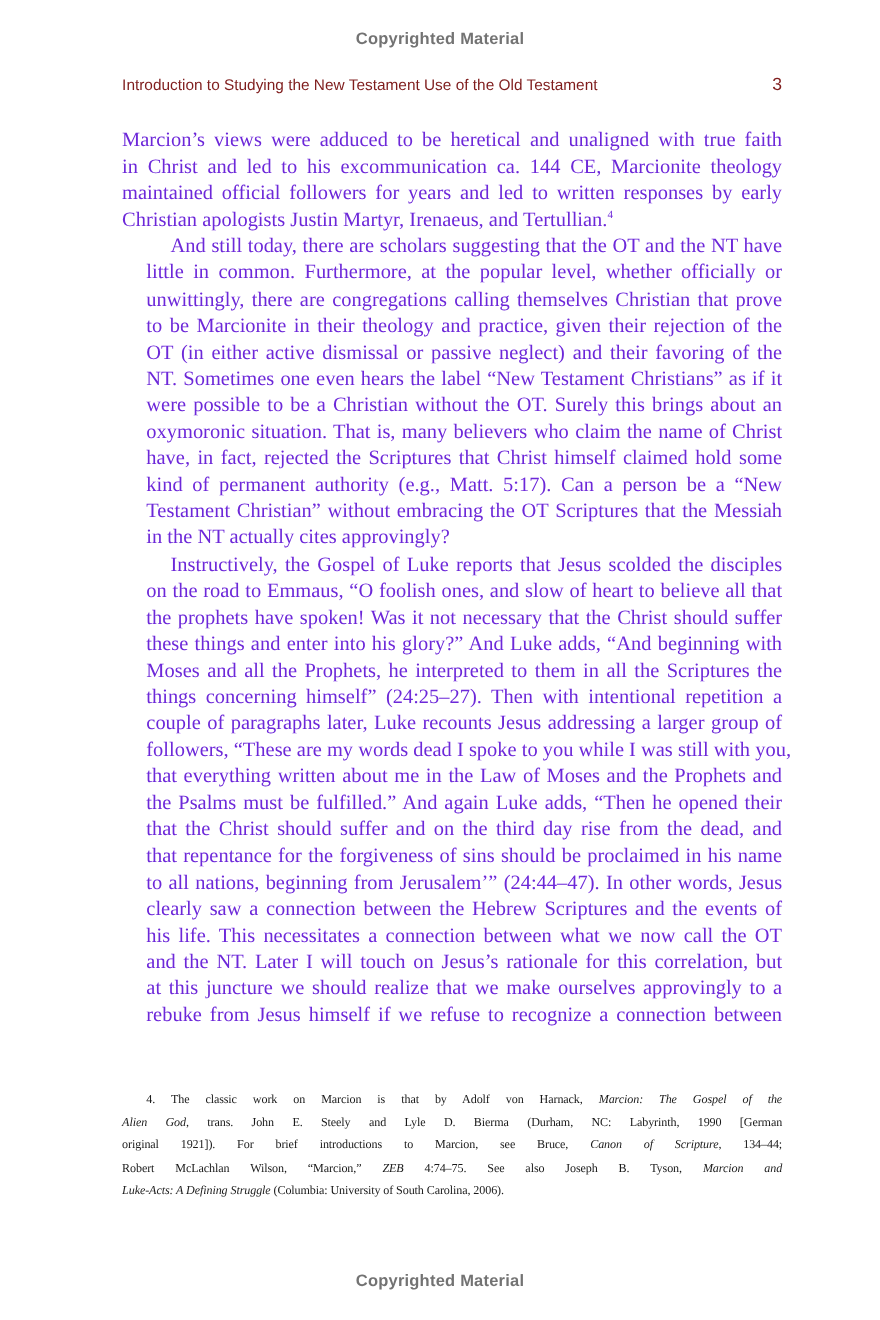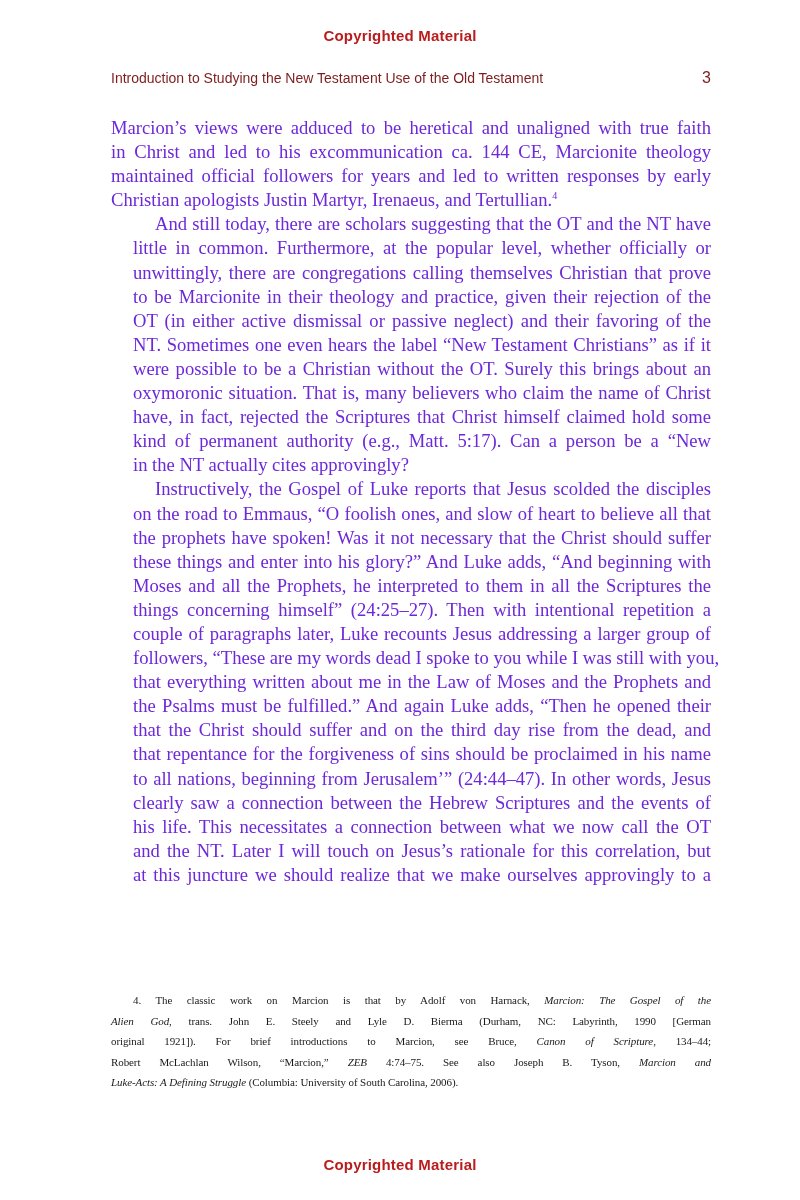--- a/index.html
+++ b/index.html
@@ -14,21 +14,21 @@
       overflow: hidden;
     }
     .watermark {
       position: absolute;
       left: 0;
       width: 800px;
       text-align: center;
       font-family: "Liberation Sans", sans-serif;
       font-weight: bold;
       font-size: 15px;
-      color: #b91c1c;
+      color: #737373;
       letter-spacing: 0.2px;
     }
     .watermark.top { top: 27px; }
     .watermark.bottom { top: 1156px; }
 
     .running-head {
       position: absolute;
       top: 69px;
       left: 111px;
       width: 600px;
@@ -117,20 +117,21 @@
     <span class="line" style="padding-left:22px">And still today, there are scholars suggesting that the OT and the NT have</span>
     <span class="line">little in common. Furthermore, at the popular level, whether officially or</span>
     <span class="line">unwittingly, there are congregations calling themselves Christian that prove</span>
     <span class="line">to be Marcionite in their theology and practice, given their rejection of the</span>
     <span class="line">OT (in either active dismissal or passive neglect) and their favoring of the</span>
     <span class="line">NT. Sometimes one even hears the label “New Testament Christians” as if it</span>
     <span class="line">were possible to be a Christian without the OT. Surely this brings about an</span>
     <span class="line">oxymoronic situation. That is, many believers who claim the name of Christ</span>
     <span class="line">have, in fact, rejected the Scriptures that Christ himself claimed hold some</span>
     <span class="line">kind of permanent authority (e.g., Matt. 5:17). Can a person be a “New</span>
+    <span class="line">Testament Christian” without embracing the OT Scriptures that the Messiah</span>
     <span class="line last">in the NT actually cites approvingly?</span>
   </p>
 
   <p class="indent">
     <span class="line" style="padding-left:22px">Instructively, the Gospel of Luke reports that Jesus scolded the disciples</span>
     <span class="line">on the road to Emmaus, “O foolish ones, and slow of heart to believe all that</span>
     <span class="line">the prophets have spoken! Was it not necessary that the Christ should suffer</span>
     <span class="line">these things and enter into his glory?” And Luke adds, “And beginning with</span>
     <span class="line">Moses and all the Prophets, he interpreted to them in all the Scriptures the</span>
     <span class="line">things concerning himself” (24:25–27). Then with intentional repetition a</span>
@@ -138,20 +139,21 @@
     <span class="line">followers, “These are my words dead I spoke to you while I was still with you,</span>
     <span class="line">that everything written about me in the Law of Moses and the Prophets and</span>
     <span class="line">the Psalms must be fulfilled.” And again Luke adds, “Then he opened their</span>
     <span class="line">that the Christ should suffer and on the third day rise from the dead, and</span>
     <span class="line">that repentance for the forgiveness of sins should be proclaimed in his name</span>
     <span class="line">to all nations, beginning from Jerusalem’” (24:44–47). In other words, Jesus</span>
     <span class="line">clearly saw a connection between the Hebrew Scriptures and the events of</span>
     <span class="line">his life. This necessitates a connection between what we now call the OT</span>
     <span class="line">and the NT. Later I will touch on Jesus’s rationale for this correlation, but</span>
     <span class="line">at this juncture we should realize that we make ourselves approvingly to a</span>
+    <span class="line">rebuke from Jesus himself if we refuse to recognize a connection between</span>
   </p>
 </div>
 
 <div class="footnote">
   <span class="line first"><span>4. The classic work on Marcion is that by Adolf von Harnack, </span><em>Marcion: The Gospel of the</em></span>
   <span class="line"><em>Alien God</em><span>, trans. John E. Steely and Lyle D. Bierma (Durham, NC: Labyrinth, 1990 [German</span></span>
   <span class="line"><span>original 1921]). For brief introductions to Marcion, see Bruce, </span><em>Canon of Scripture</em><span>, 134–44;</span></span>
   <span class="line"><span>Robert McLachlan Wilson, “Marcion,” </span><em>ZEB</em><span> 4:74–75. See also Joseph B. Tyson, </span><em>Marcion and</em></span>
   <span class="line last"><em>Luke-Acts: A Defining Struggle</em><span> (Columbia: University of South Carolina, 2006).</span></span>
 </div>

